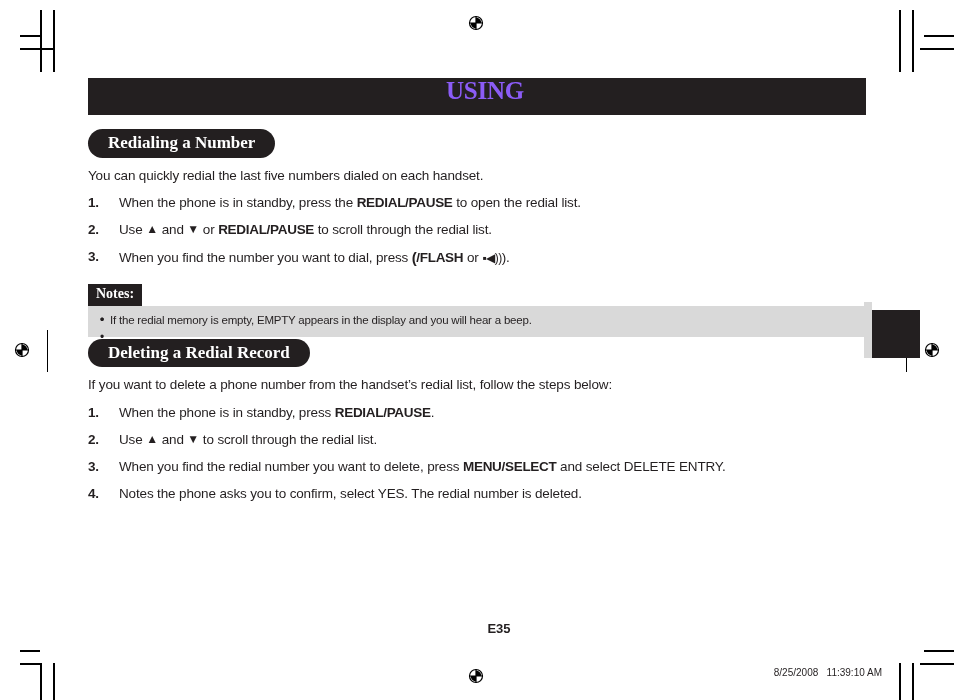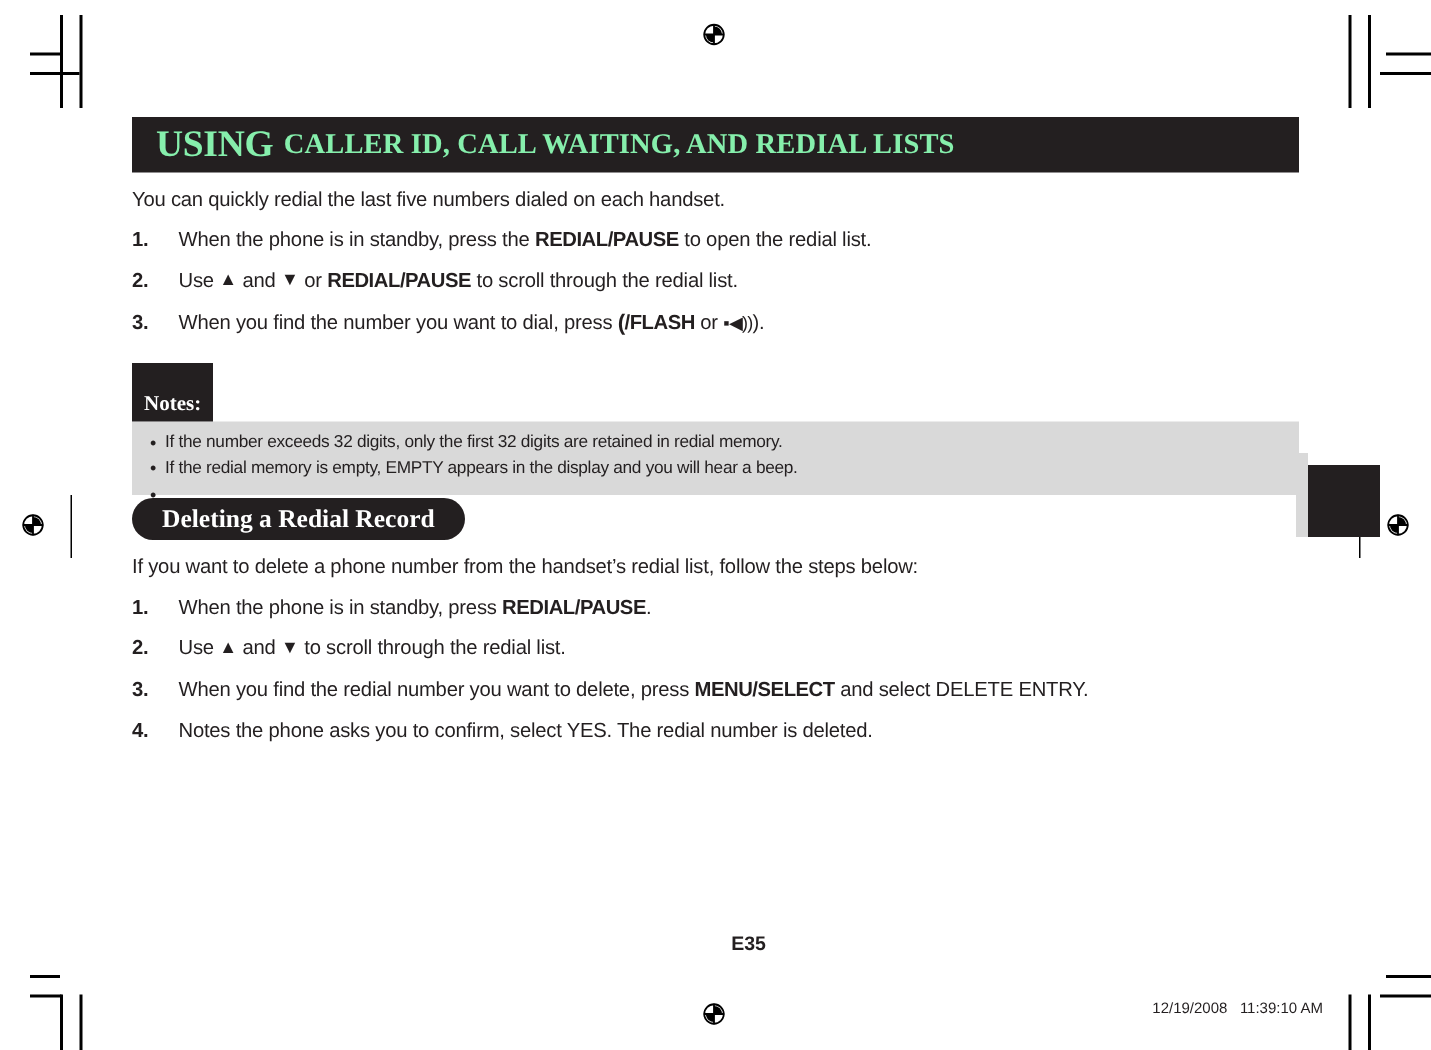--- a/index.html
+++ b/index.html
@@ -28,26 +28,27 @@
   #page {
     position: absolute;
     left: 88px;
     top: 78px;
     width: 778px;
   }
 
   
   .title-bar {
     background: #231f20;
-    color: #86efac;
+    color: #8b5cf6;
     height: 37px;
     display: flex;
     align-items: center;
     padding-left: 16px;
     box-sizing: border-box;
+    flex-direction: column;
   }
   .title-main {
     font-family: "Liberation Serif", serif;
     font-weight: bold;
     font-size: 25px;
     letter-spacing: -0.2px;
     line-height: 1;
   }
   .title-rest {
     font-family: "Liberation Serif", serif;
@@ -127,21 +128,21 @@
 
   
   .notes-wrap { margin-top: 16px; }
   .notes-tag {
     display: inline-block;
     background: #231f20;
     color: #ffffff;
     font-family: "Liberation Serif", serif;
     font-weight: bold;
     font-size: 14px;
-    padding: 20px 8px 3px 8px;
+    padding: 2px 8px 3px 8px;
     line-height: 1.15;
   }
   .notes-body {
     background: #d9d9d9;
     padding: 6px 10px 8px 10px;
     box-sizing: border-box;
   }
   .notes-body ul {
     list-style: none;
     margin: 0;
@@ -269,35 +270,37 @@
 <div class="crop-line" style="left:47px; top:330px; width:1px; height:42px; background:#000;"></div>
 <div class="crop-line" style="left:906px; top:330px; width:1px; height:42px; background:#000;"></div>
 
 <div id="thumb-shadow"></div>
 <div id="thumb-tab"></div>
 
 <div id="page">
 
   <div class="title-bar">
     <span class="title-main">USING</span>
-    <span class="title-rest">CALLER ID, CALL WAITING, AND REDIAL LISTS</span>
   </div>
 
+  <div class="sec-head">
+    <span class="pill">Redialing a Number</span>
+  </div>
   <p class="intro">You can quickly redial the last five numbers dialed on each handset.</p>
   <ol class="steps">
       <li><span class="num">1.</span><span>When the phone is in standby, press the <span class="bold">REDIAL/PAUSE</span> to open the redial list.</span></li>
       <li><span class="num">2.</span><span>Use <span class="tri">▲</span> and <span class="tri">▼</span> or <span class="bold">REDIAL/PAUSE</span> to scroll through the redial list.</span></li>
       <li><span class="num">3.</span><span>When you find the number you want to dial, press <span class="ico-talk">(</span><span class="bold">/FLASH</span> or <span class="ico-spk">▪◀))</span>).</span></li>
     </ol>
 
   <div class="notes-wrap">
     <div><span class="notes-tag">Notes:</span></div>
     <div class="notes-body">
       <ul>
-          <li><span class="dot">•</span><span>If the number exceeds 32 digits, only the first 32 digits are retained in redial memory.</span></li>
+          <li><span class="dot">•</span></li>
           <li><span class="dot">•</span><span>If the redial memory is empty, EMPTY appears in the display and you will hear a beep.</span></li>
           <li><span class="dot">•</span></li>
         </ul>
     </div>
   </div>
 
   <div class="sec-head" style="margin-top:2px;">
     <span class="pill">Deleting a Redial Record</span>
   </div>
   <p class="intro">If you want to delete a phone number from the handset’s redial list, follow the steps below:</p>
@@ -305,13 +308,13 @@
       <li><span class="num">1.</span><span>When the phone is in standby, press <span class="bold">REDIAL/PAUSE</span>.</span></li>
       <li><span class="num">2.</span><span>Use <span class="tri">▲</span> and <span class="tri">▼</span> to scroll through the redial list.</span></li>
       <li><span class="num">3.</span><span>When you find the redial number you want to delete, press <span class="bold">MENU/SELECT</span> and select DELETE ENTRY.</span></li>
       <li><span class="num">4.</span><span>Notes the phone asks you to confirm, select YES. The redial number is deleted.</span></li>
     </ol>
 
 </div>
 
 <div id="page-number">E35</div>
 <div id="footer-left">UC590EH.indd   E35</div>
-<div id="footer-right">12/19/2008   11:39:10 AM</div>
+<div id="footer-right">8/25/2008   11:39:10 AM</div>
 
 </body></html>

